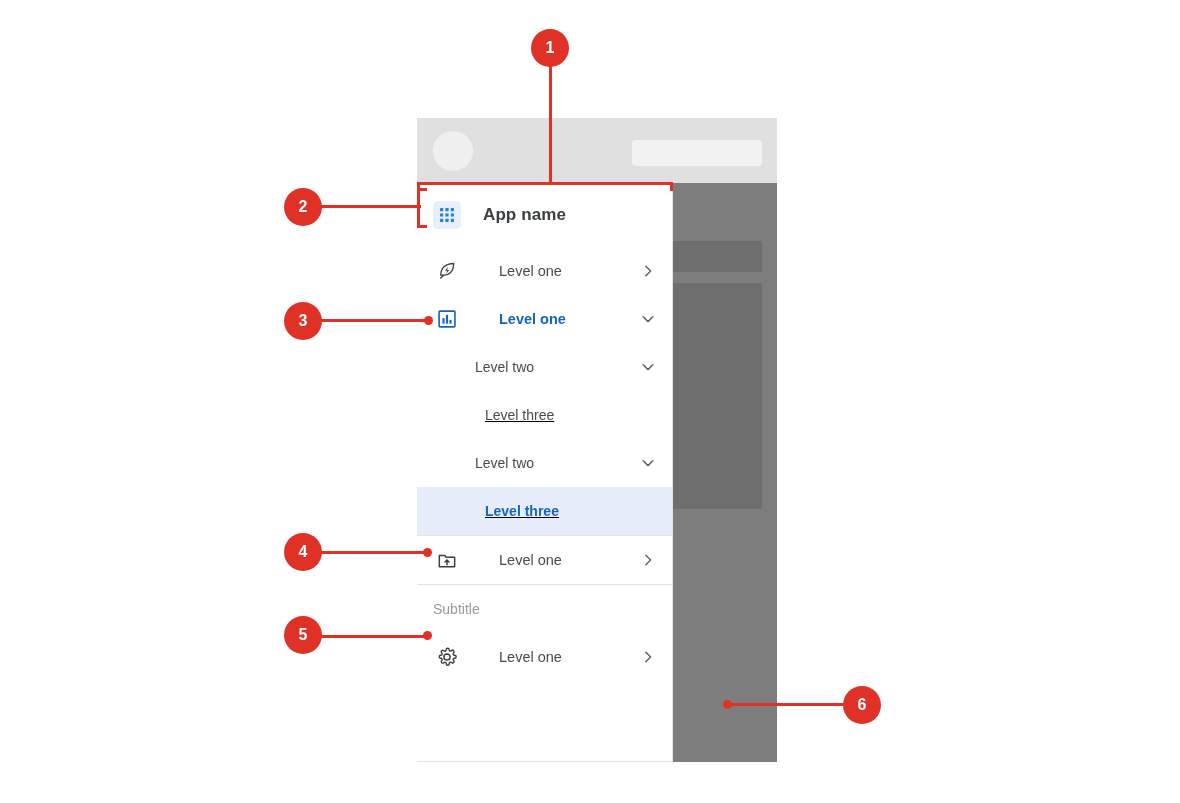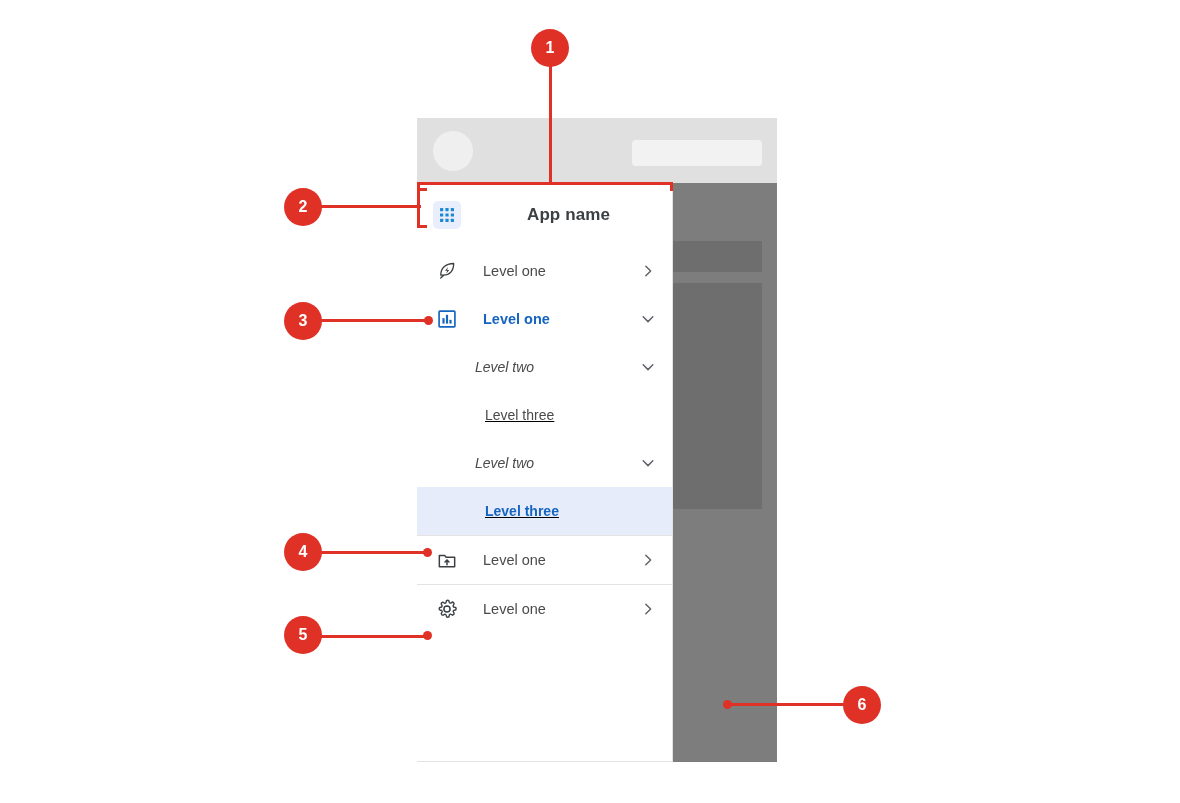--- a/index.html
+++ b/index.html
@@ -89,21 +89,20 @@
     align-items: center;
     width: 100%;
   }
 
   
   #app-header {
     height: 64px;
     display: flex;
     align-items: center;
     padding-left: 16px;
-    gap: 44px;
   }
   #app-icon-box {
     width: 28px;
     height: 28px;
     border-radius: 5px;
     background: #e8eefc;
     display: flex;
     align-items: center;
     justify-content: center;
     flex: none;
@@ -122,21 +121,21 @@
   }
   .lvl1 .nav-icon {
     width: 28px;
     height: 28px;
     display: flex;
     align-items: center;
     justify-content: center;
     flex: none;
   }
   .lvl1 .nav-label {
-    margin-left: 22px;
+    margin-left: 38px;
     font-size: 14.5px;
     color: #4a4a4a;
   }
   .lvl1.active .nav-label {
     color: #1565c0;
     font-weight: bold;
   }
   .nav-arrow {
     margin-left: auto;
     color: #5f6368;
@@ -147,21 +146,20 @@
     height: 16px;
   }
 
   .lvl2 {
     padding-left: 58px;
     padding-right: 16px;
   }
   .lvl2 .nav-label {
     font-size: 14px;
     color: #4a4a4a;
-    font-style: italic;
   }
 
   .lvl3 {
     padding-left: 68px;
     padding-right: 16px;
     text-decoration: underline;
   }
   .lvl3 .nav-label {
     font-size: 14px;
     color: #4a4a4a;
@@ -343,20 +341,23 @@
       <span class="nav-label">Level one</span>
       <span class="nav-arrow">
         <svg width="14" height="14" viewBox="0 0 16 16" aria-hidden="true">
           <path d="M5.5 2.5L11 8l-5.5 5.5" fill="none" stroke="#5f6368" stroke-width="1.7" stroke-linecap="round" stroke-linejoin="round"></path>
         </svg>
       </span>
     </div>
 
     <div class="nav-divider"></div>
 
+    <div id="subtitle-row">
+      <span id="subtitle-text">Subtitle</span>
+    </div>
 
     <div class="nav-row lvl1">
       <span class="nav-icon">
         <svg width="20" height="20" viewBox="0 0 24 24" aria-hidden="true">
           <path d="M12 8.3a3.7 3.7 0 100 7.4 3.7 3.7 0 000-7.4z" fill="none" stroke="#3c4043" stroke-width="1.8"></path>
           <path d="M19.6 14.3a1.5 1.5 0 00.3 1.7l.1.1a1.8 1.8 0 11-2.6 2.6l-.1-.1a1.5 1.5 0 00-1.7-.3 1.5 1.5 0 00-.9 1.4v.3a1.8 1.8 0 11-3.6 0v-.2a1.5 1.5 0 00-1-1.4 1.5 1.5 0 00-1.7.3l-.1.1a1.8 1.8 0 11-2.6-2.6l.1-.1a1.5 1.5 0 00.3-1.7 1.5 1.5 0 00-1.4-.9h-.3a1.8 1.8 0 110-3.6h.2a1.5 1.5 0 001.4-1 1.5 1.5 0 00-.3-1.7l-.1-.1a1.8 1.8 0 112.6-2.6l.1.1a1.5 1.5 0 001.7.3h.1a1.5 1.5 0 00.9-1.4v-.3a1.8 1.8 0 113.6 0v.2a1.5 1.5 0 00.9 1.4 1.5 1.5 0 001.7-.3l.1-.1a1.8 1.8 0 112.6 2.6l-.1.1a1.5 1.5 0 00-.3 1.7v.1a1.5 1.5 0 001.4.9h.3a1.8 1.8 0 110 3.6h-.2a1.5 1.5 0 00-1.4.9z" fill="none" stroke="#3c4043" stroke-width="1.7" stroke-linejoin="round"></path>
         </svg>
       </span>
       <span class="nav-label">Level one</span>
       <span class="nav-arrow">

